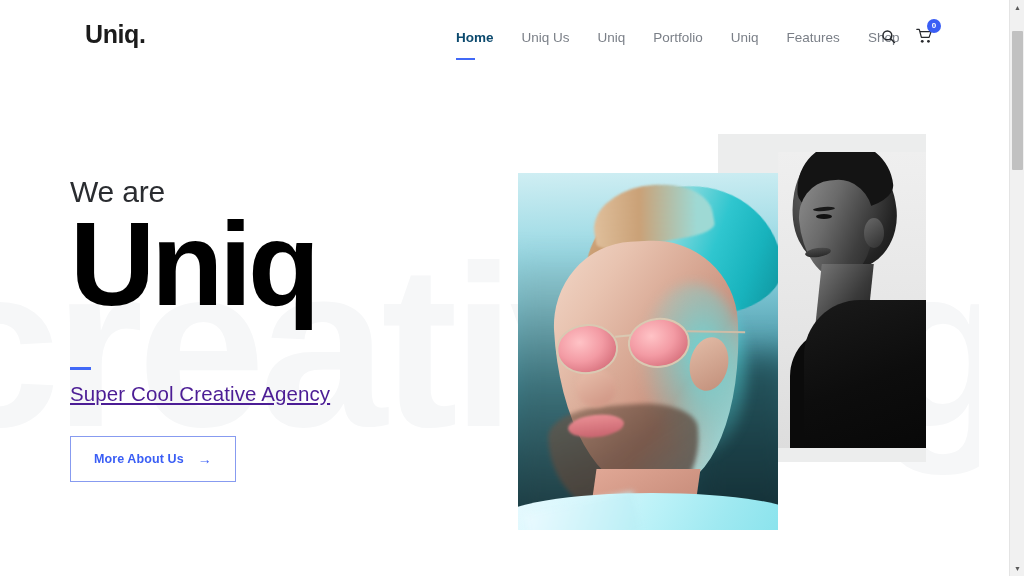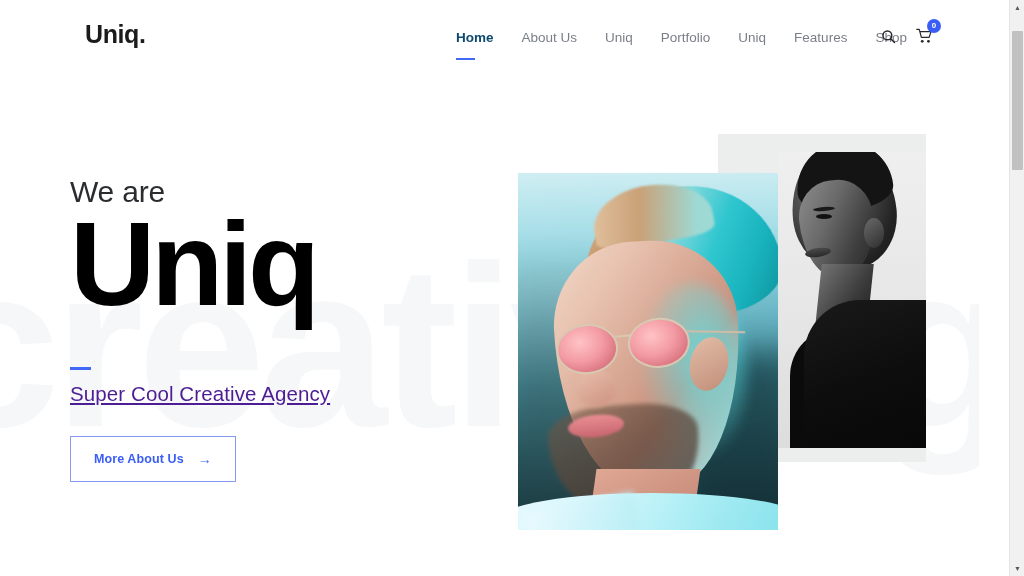--- a/index.html
+++ b/index.html
@@ -488,21 +488,21 @@
 
   <header class="site-header">
 
     <div class="brand">Uniq.</div>
 
     <nav class="main-nav">
       <div class="nav-item active">
         <span>Home</span>
         <span class="nav-underline"></span>
       </div>
-      <div class="nav-item">About Us</div>
+      <div class="nav-item">Uniq Us</div>
       <div class="nav-item">Uniq</div>
       <div class="nav-item">Portfolio</div>
       <div class="nav-item">Uniq</div>
       <div class="nav-item">Features</div>
       <div class="nav-item">Shop</div>
     </nav>
 
     <div class="nav-icons">
       <div class="icon-btn">
         <svg width="15" height="15" viewBox="0 0 16 16" fill="none" stroke="currentColor" stroke-width="1.6">

